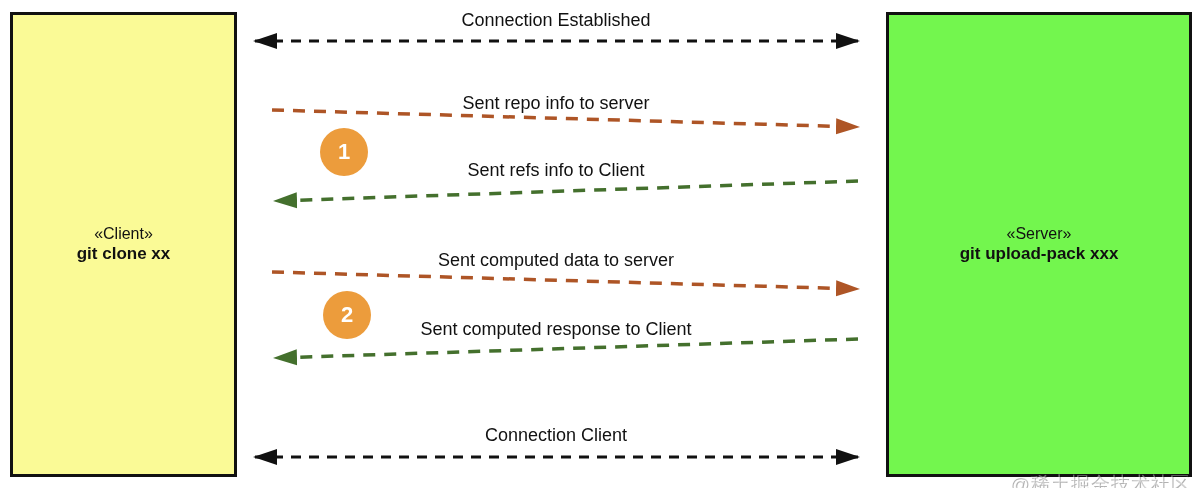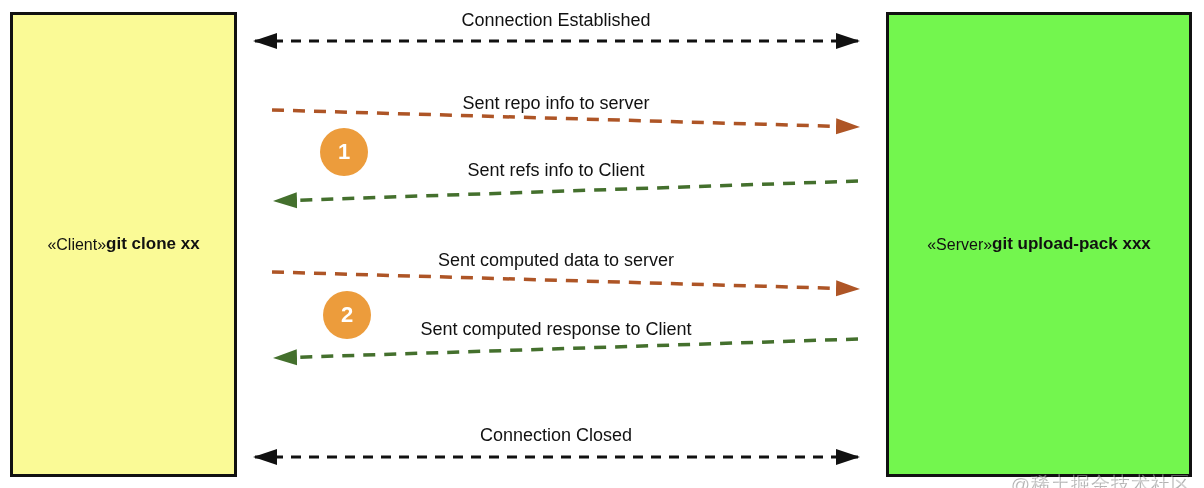--- a/index.html
+++ b/index.html
@@ -23,21 +23,21 @@
     background: #ffffff;
     overflow: hidden;
   }
 
   .actor {
     position: absolute;
     top: 12px;
     height: 465px;
     border: 3px solid var(--box-border);
     display: flex;
-    flex-direction: row;
+    flex-direction: column;
     align-items: center;
     justify-content: center;
     text-align: center;
   }
   .actor.client { left: 10px;  width: 227px; background: var(--client-fill); }
   .actor.server { left: 886px; width: 306px; background: var(--server-fill); }
 
   .stereotype {
     font-size: 16px;
     color: var(--label-text);
@@ -145,20 +145,20 @@
     <line class="line-green" x1="858" y1="339" x2="275" y2="358" marker-end="url(#head-green)"></line>
 
     <line class="line-black" x1="255" y1="457" x2="858" y2="457" marker-start="url(#head-black)" marker-end="url(#head-black)"></line>
   </svg>
 
   <div class="msg-label msg-1">Connection Established</div>
   <div class="msg-label msg-2">Sent repo info to server</div>
   <div class="msg-label msg-3">Sent refs info to Client</div>
   <div class="msg-label msg-4">Sent computed data to server</div>
   <div class="msg-label msg-5">Sent computed response to Client</div>
-  <div class="msg-label msg-6">Connection Closed</div>
+  <div class="msg-label msg-6">Connection Client</div>
 
   <div class="step-circle step-1">1</div>
   <div class="step-circle step-2">2</div>
 
   <div class="watermark">@稀土掘金技术社区</div>
 
 </div>
 
 </body></html>

